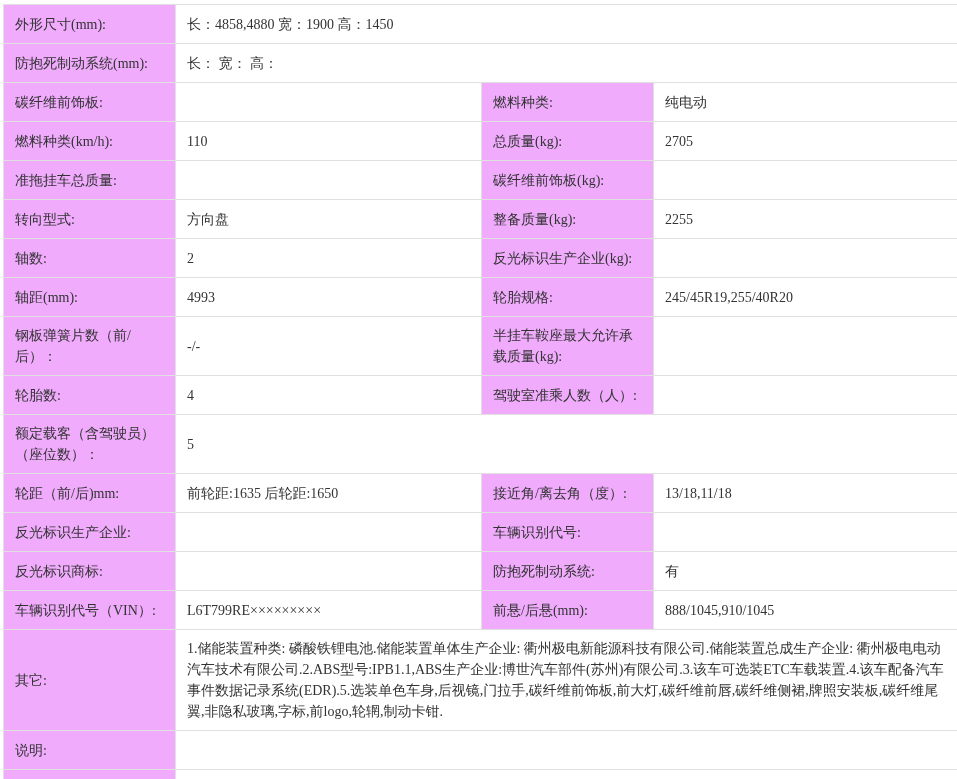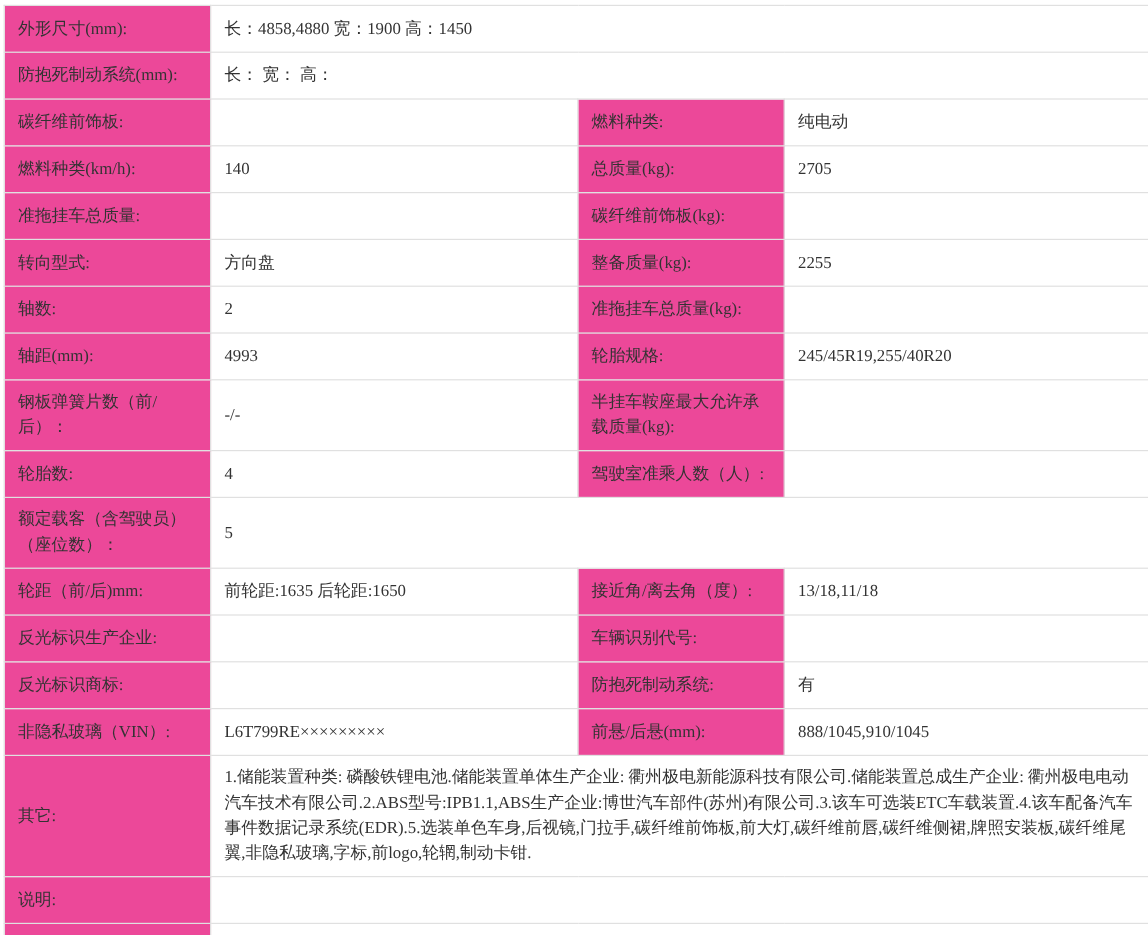--- a/index.html
+++ b/index.html
@@ -22,21 +22,21 @@
     font-size: 14px;
     color: #333333;
     line-height: 21px;
     padding: 8px 10px 8px 11px;
     height: 22px;
     vertical-align: middle;
     word-break: break-all;
     overflow-wrap: break-word;
   }
   td.lbl {
-    background: #ec4899;
+    background: #f0abfc;
     font-family: Liberation Serif, serif;
   }
   td.val {
     background: #ffffff;
   }
   td.val-long {
     line-height: 24px;
     padding-top: 5px;
     padding-bottom: 5px;
   }
@@ -62,40 +62,40 @@
         <td class="val" colspan="3">长： 宽： 高：</td>
       </tr>
       <tr>
         <td class="lbl">碳纤维前饰板:</td>
         <td class="val"></td>
         <td class="lbl">燃料种类:</td>
         <td class="val">纯电动</td>
       </tr>
       <tr>
         <td class="lbl">燃料种类(km/h):</td>
-        <td class="val">140</td>
+        <td class="val">110</td>
         <td class="lbl">总质量(kg):</td>
         <td class="val">2705</td>
       </tr>
       <tr>
         <td class="lbl">准拖挂车总质量:</td>
         <td class="val"></td>
         <td class="lbl">碳纤维前饰板(kg):</td>
         <td class="val"></td>
       </tr>
       <tr>
         <td class="lbl">转向型式:</td>
         <td class="val">方向盘</td>
         <td class="lbl">整备质量(kg):</td>
         <td class="val">2255</td>
       </tr>
       <tr>
         <td class="lbl">轴数:</td>
         <td class="val">2</td>
-        <td class="lbl">准拖挂车总质量(kg):</td>
+        <td class="lbl">反光标识生产企业(kg):</td>
         <td class="val"></td>
       </tr>
       <tr>
         <td class="lbl">轴距(mm):</td>
         <td class="val">4993</td>
         <td class="lbl">轮胎规格:</td>
         <td class="val">245/45R19,255/40R20</td>
       </tr>
       <tr>
         <td class="lbl">钢板弹簧片数（前/后）：</td>
@@ -125,21 +125,21 @@
         <td class="lbl">车辆识别代号:</td>
         <td class="val"></td>
       </tr>
       <tr>
         <td class="lbl">反光标识商标:</td>
         <td class="val"></td>
         <td class="lbl">防抱死制动系统:</td>
         <td class="val">有</td>
       </tr>
       <tr>
-        <td class="lbl">非隐私玻璃（VIN）:</td>
+        <td class="lbl">车辆识别代号（VIN）:</td>
         <td class="val">L6T799RE×××××××××</td>
         <td class="lbl">前悬/后悬(mm):</td>
         <td class="val">888/1045,910/1045</td>
       </tr>
       <tr>
         <td class="lbl">其它:</td>
         <td class="val val-long" colspan="3">1.储能装置种类: 磷酸铁锂电池.储能装置单体生产企业: 衢州极电新能源科技有限公司.储能装置总成生产企业: 衢州极电电动汽车技术有限公司.2.ABS型号:IPB1.1,ABS生产企业:博世汽车部件(苏州)有限公司.3.该车可选装ETC车载装置.4.该车配备汽车事件数据记录系统(EDR).5.选装单色车身,后视镜,门拉手,碳纤维前饰板,前大灯,碳纤维前唇,碳纤维侧裙,牌照安装板,碳纤维尾翼,非隐私玻璃,字标,前logo,轮辋,制动卡钳.</td>
       </tr>
       <tr>
         <td class="lbl">说明:</td>

